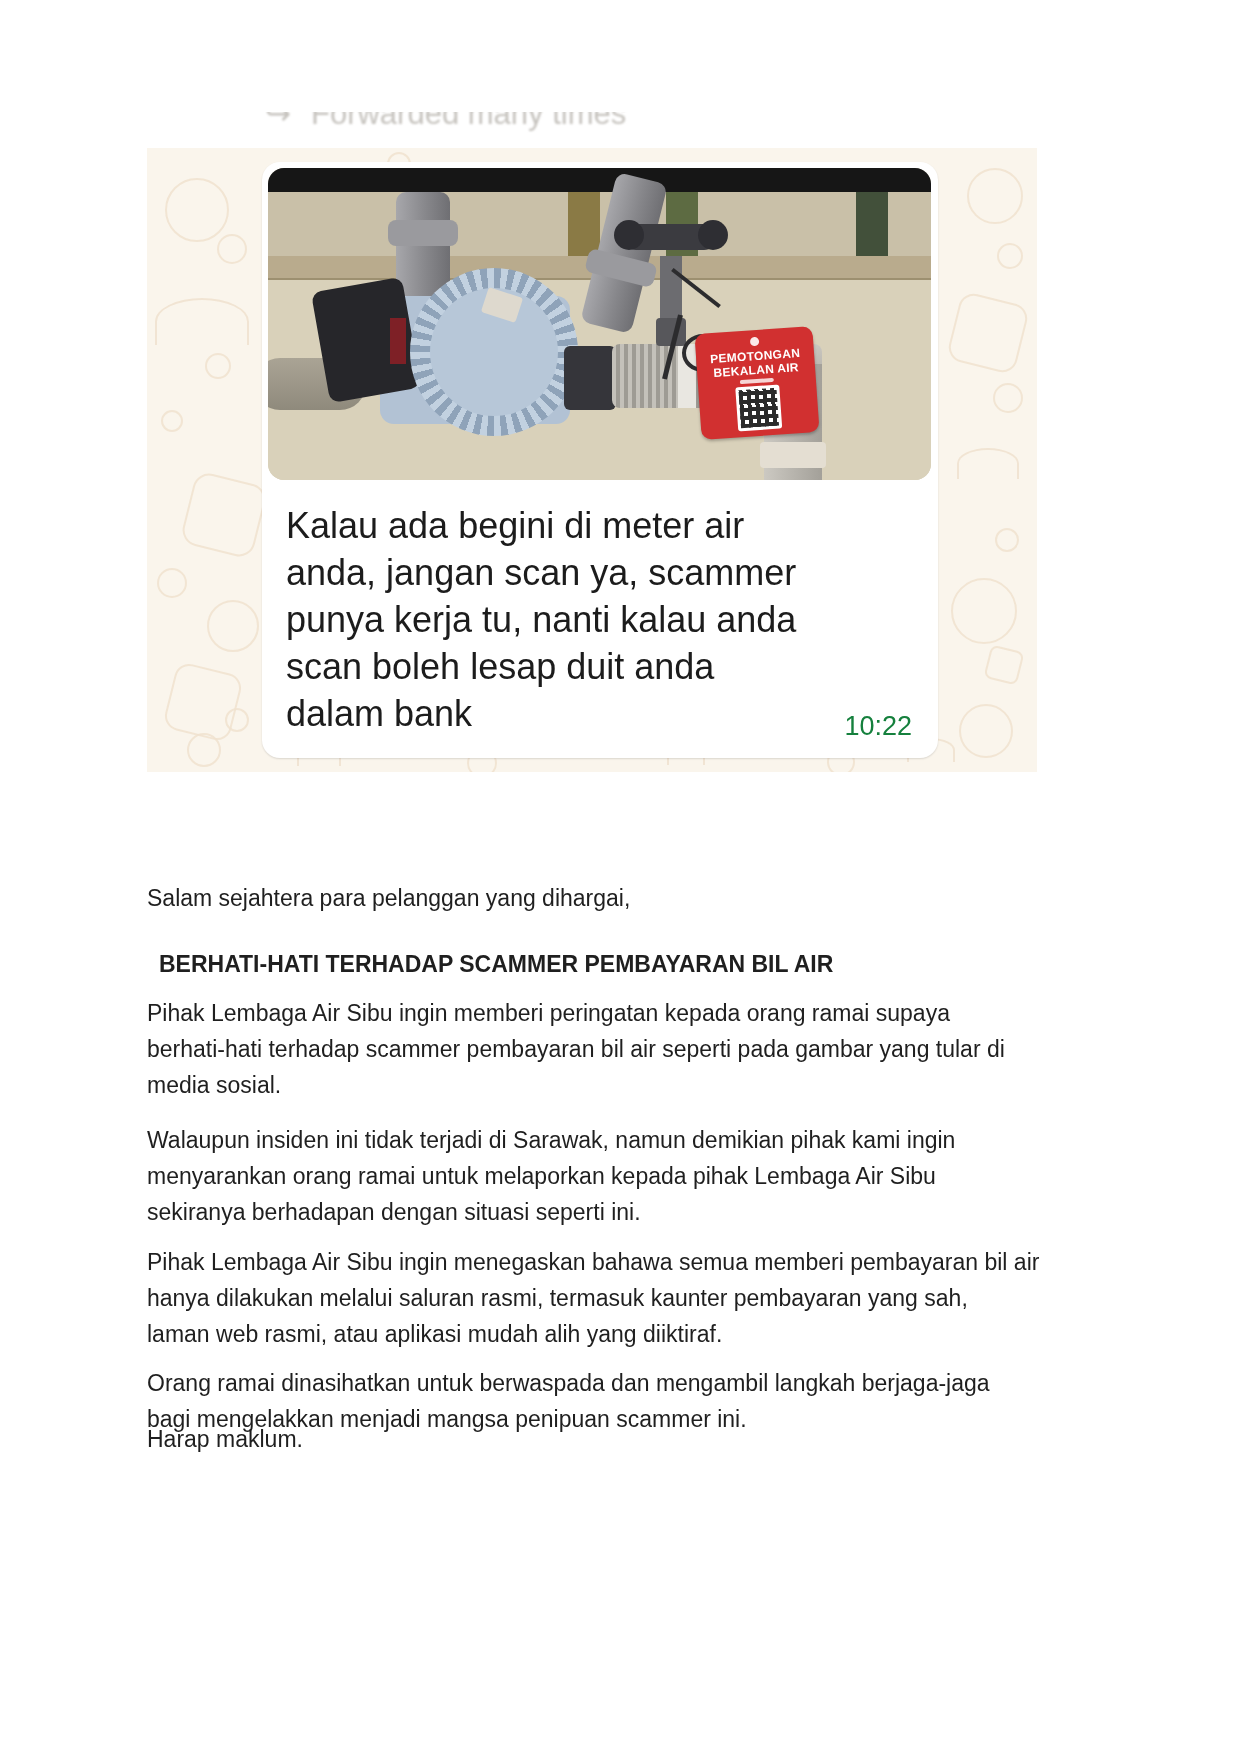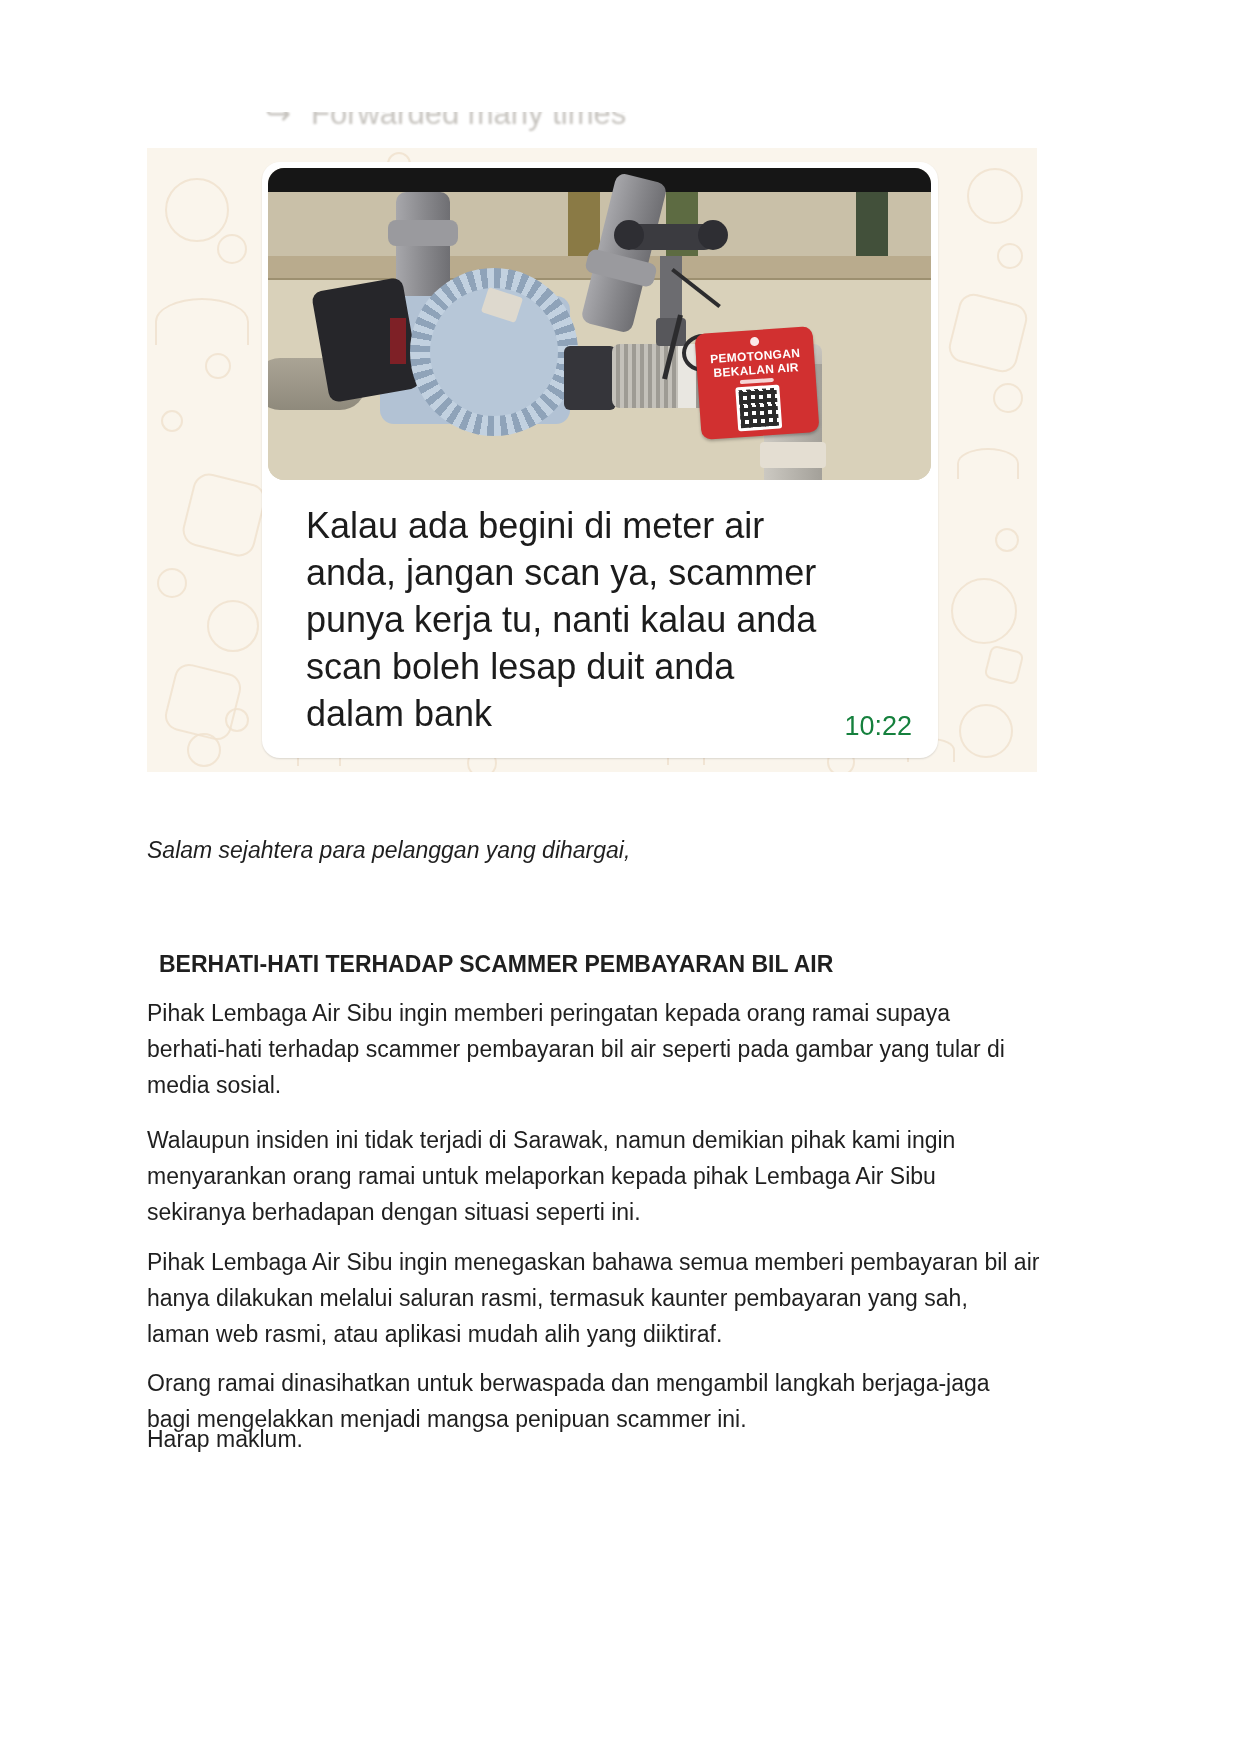--- a/index.html
+++ b/index.html
@@ -69,27 +69,27 @@
   #tag-title{margin-top:3px;color:#ffffff;font-weight:bold;font-size:12px;line-height:14px;
              text-align:center;letter-spacing:.3px;white-space:pre-line;}
   #tag-sub{margin-top:2px;width:34px;height:4px;background:rgba(255,255,255,.8);border-radius:2px;}
   #tag-qr{margin-top:3px;width:44px;height:44px;background:#ffffff;border-radius:3px;padding:3px;box-sizing:border-box;}
   #tag-qr-inner{width:100%;height:100%;
     background-image:repeating-linear-gradient(0deg,#2b2b2b 0 4px,transparent 4px 8px),
                      repeating-linear-gradient(90deg,#2b2b2b 0 4px,#ffffff 4px 8px);}
 
   
   #caption{position:absolute;left:24px;top:340px;width:610px;font-size:36px;line-height:47px;
-           color:#1c1c1c;white-space:pre-line;margin-left:20px;}
+           color:#1c1c1c;white-space:pre-line;}
   #timestamp{position:absolute;right:26px;bottom:16px;font-size:27px;color:#15803d;}
 
   
   .txt{position:absolute;left:147px;width:945px;font-size:23px;line-height:36px;color:#1f1f1f;
        white-space:pre-line;}
-  #greeting{top:832px;font-style:italic;}
+  #greeting{top:880px;}
   #heading{top:946px;font-weight:bold;white-space:nowrap;margin-left:12px;}
   #para1{top:995px;}
   #para2{top:1122px;}
   #para3{top:1244px;}
   #para4{top:1365px;}
   #closing{top:1421px;}
 </style>
 </head>
 <body>
 

